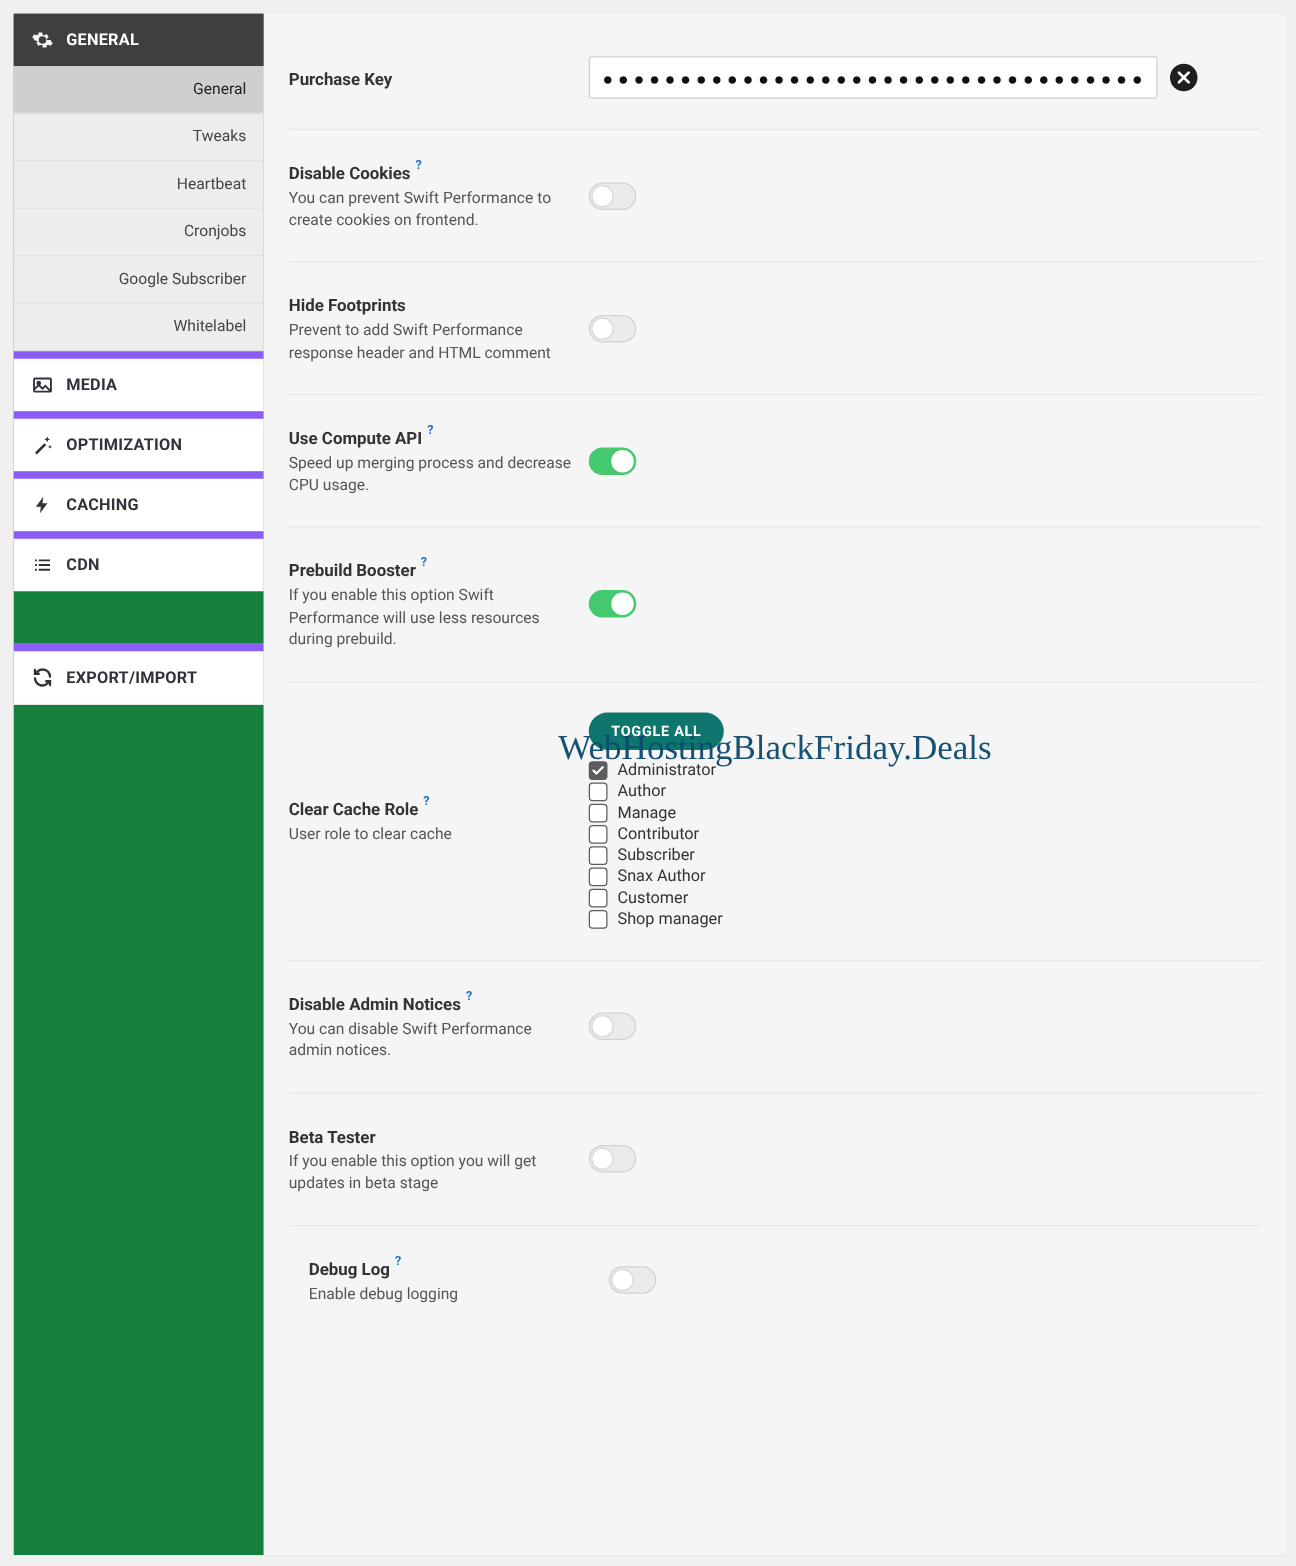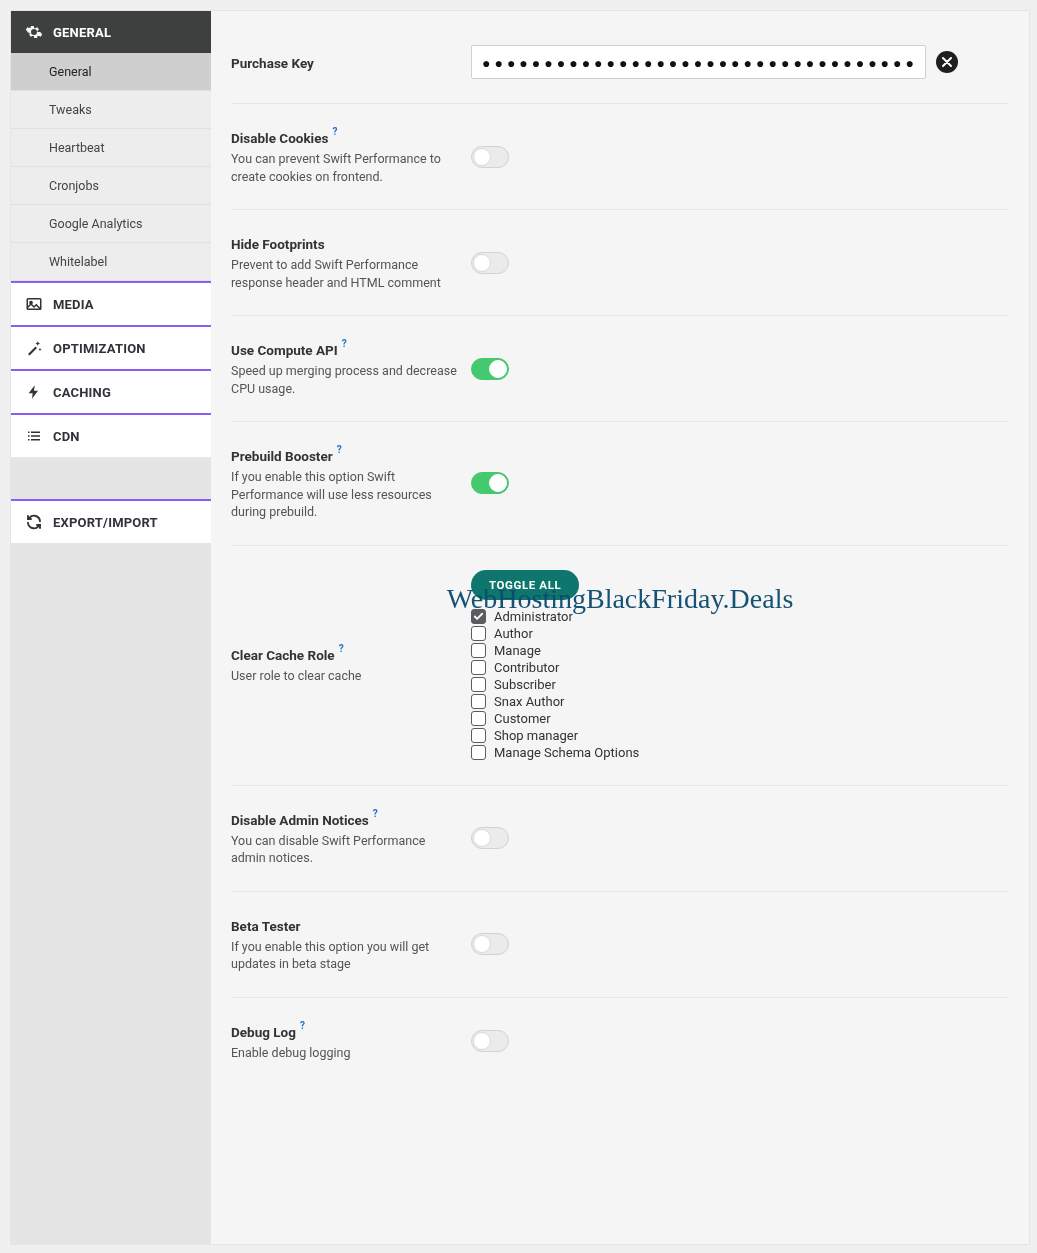--- a/index.html
+++ b/index.html
@@ -1,28 +1,28 @@
 <!DOCTYPE html>
 <html><head>
 <meta charset="utf-8">
 <style>
   *{box-sizing:border-box;font-family:"Segoe UI",Roboto,Arial,sans-serif;}
   body{margin:0;background:#f0f0f0;padding:10px;}
   .app{width:1020px;border:1px solid #e5e5e5;background:#fff;display:flex;min-height:1235px;}
-  .sidebar{width:200px;background:#e5e5e5;flex-shrink:0;}
+  .sidebar{width:200px;background:#15803d;flex-shrink:0;text-align:right;}
   .nav-header{background:#3e3f3f;color:#fff;font-size:13px;font-weight:700;padding:12px 14px;display:flex;align-items:center;gap:10px;letter-spacing:.2px;}
-  .nav-header.light{background:#fff;color:#31333a;border-top:2px solid #8b5cf6;}
+  .nav-header.light{background:#fff;color:#31333a;border-top:6px solid #8b5cf6;}
   .nav-header.light:last-of-type{border-bottom:1px solid #e5e5e5;margin-top:42px;}
   .nav-header .ic{width:18px;height:18px;display:flex;align-items:center;justify-content:center;}
   .subnav{background:#ededed;}
   .subnav .subitem{padding:11px 14px 11px 38px;font-size:12.5px;color:#444;border-bottom:1px solid #e1e1e1;cursor:pointer;}
   .subnav .subitem.active{background:#cfcfcf;color:#222;}
   .content{flex:1;background:#f5f5f5;padding:10px 20px 30px 20px;position:relative;}
   .row{display:flex;padding:24px 0;border-bottom:1px solid #e6e6e6;align-items:center;}
-  .row:last-child{border-bottom:none;}
+  .row:last-child{border-bottom:none;margin-left:16px;}
   .col-label{width:240px;padding-right:12px;}
   .col-ctrl{flex:1;}
   .lbl{font-size:13.5px;font-weight:700;color:#333;display:inline-flex;align-items:flex-start;gap:2px;}
   .help{color:#1f6fcf;font-size:10px;font-weight:700;position:relative;top:-4px;left:2px;}
   .desc{font-size:12.5px;color:#555;line-height:1.4;margin-top:3px;}
   .pk-input{width:455px;height:34px;border:1px solid #d0d0d0;border-radius:2px;background:#fff;padding:4px 10px;font-size:14px;letter-spacing:2px;overflow:hidden;white-space:nowrap;}
   .pk-dots{font-family:Arial,sans-serif;font-size:14px;letter-spacing:4px;color:#111;line-height:26px;}
   .clear-btn{width:22px;height:22px;border-radius:50%;background:#1f1f1f;color:#fff;display:inline-flex;align-items:center;justify-content:center;margin-left:10px;font-size:13px;font-weight:700;position:relative;top:6px;cursor:pointer;}
   .toggle{width:38px;height:22px;border-radius:20px;background:#ebebeb;border:1px solid #d2d2d2;position:relative;cursor:pointer;}
   .toggle .knob{width:18px;height:18px;border-radius:50%;background:#fff;border:1px solid #d9d9d9;position:absolute;top:1px;left:1px;transition:none;}
@@ -48,21 +48,21 @@
             <path d="M12 8a4 4 0 100 8 4 4 0 000-8zm9 4a7.5 7.5 0 01-.1 1.2l2.1 1.6-2 3.4-2.4-1a7.6 7.6 0 01-2 .1l-.4 2.6h-4l-.4-2.6a7.6 7.6 0 01-2-.1l-2.4 1-2-3.4 2.1-1.6A7.5 7.5 0 013 12c0-.4 0-.8.1-1.2L1 9.2l2-3.4 2.4 1c.6-.5 1.3-.8 2-.1L7.8 4h4l.4 2.6c.7.3 1.4.6 2 .1l2.4-1 2 3.4-2.1 1.6c.1.4.1.8.1 1.2z" opacity=".95"></path>
           </svg>
         </span>
         <span>GENERAL</span>
       </div>
       <div class="subnav">
         <div class="subitem active">General</div>
         <div class="subitem">Tweaks</div>
         <div class="subitem">Heartbeat</div>
         <div class="subitem">Cronjobs</div>
-        <div class="subitem">Google Analytics</div>
+        <div class="subitem">Google Subscriber</div>
         <div class="subitem">Whitelabel</div>
       </div>
       <div class="nav-header light">
         <span class="ic">
           <svg width="18" height="18" viewBox="0 0 24 24" fill="none" stroke="#31333a" stroke-width="2">
             <rect x="3" y="5" width="18" height="14" rx="1"></rect>
             <circle cx="8" cy="10" r="1.5" fill="#31333a"></circle>
             <path d="M3 17l5-5 4 4 3-3 6 6"></path>
           </svg>
         </span>
@@ -201,24 +201,20 @@
                 <span>Snax Author</span>
               </div>
               <div class="checkline">
                 <span class="cb"></span>
                 <span>Customer</span>
               </div>
               <div class="checkline">
                 <span class="cb"></span>
                 <span>Shop manager</span>
               </div>
-              <div class="checkline">
-                <span class="cb"></span>
-                <span>Manage Schema Options</span>
-              </div>
             </div></div>
         </div>
         <div class="row">
           <div class="col-label"><span class="lbl">
               <span>Disable Admin Notices</span>
               <span class="help">?</span>
             </span><div class="desc">You can disable Swift Performance admin notices.</div></div>
           <div class="col-ctrl">
             <div class="toggle">
               <div class="knob"></div>

